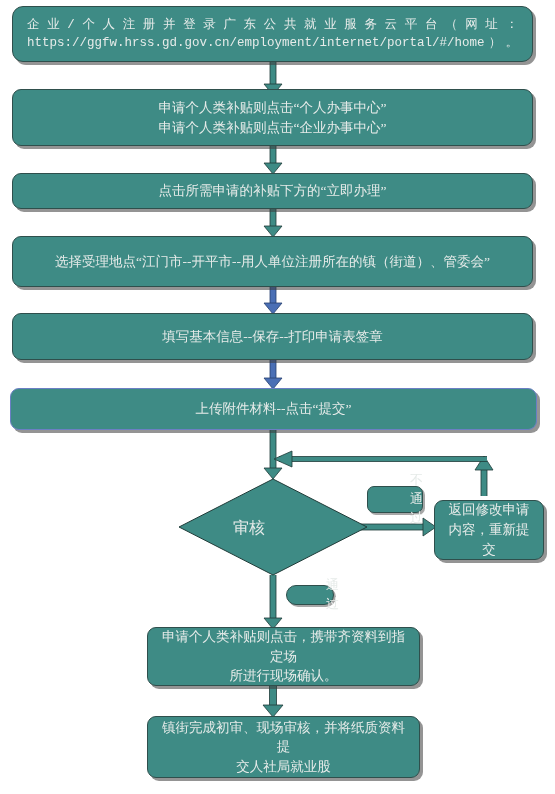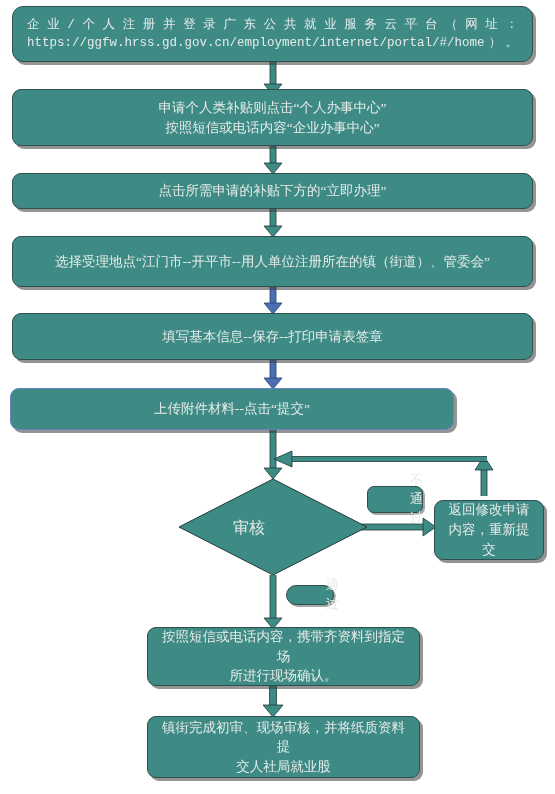--- a/index.html
+++ b/index.html
@@ -175,36 +175,36 @@
       <path d="M273,479 L367,527 L273,575 L179,527 z" fill="#3e8b85" stroke="#1f3b38" stroke-width="1"></path>
     </g>
   </svg>
 
   <div class="node mono" style="left:12px; top:6px; width:521px; height:56px;border-radius:11px;">
     <span class="txt">企业/个人注册并登录广东公共就业服务云平台（网址：https://ggfw.hrss.gd.gov.cn/employment/internet/portal/#/home）。</span>
   </div>
 
   <div class="node body-text" style="left:12px; top:89px; width:521px; height:57px; flex-direction:column;">
     <span class="txt">申请个人类补贴则点击“个人办事中心”</span>
-    <span class="txt">按照短信或电话内容“企业办事中心”</span>
+    <span class="txt">申请个人类补贴则点击“企业办事中心”</span>
   </div>
 
   <div class="node body-text" style="left:12px; top:173px; width:521px; height:36px;">
     <span class="txt">点击所需申请的补贴下方的“立即办理”</span>
   </div>
 
   <div class="node body-text" style="left:12px; top:236px; width:521px; height:51px;">
     <span class="txt">选择受理地点“江门市--开平市--用人单位注册所在的镇（街道）、管委会”</span>
   </div>
 
   <div class="node body-text" style="left:12px; top:313px; width:521px; height:47px;">
     <span class="txt">填写基本信息--保存--打印申请表签章</span>
   </div>
 
-  <div class="node body-text blue-border" style="left:10px; top:388px; width:444px; height:42px;">
+  <div class="node body-text blue-border" style="left:10px; top:388px; width:527px; height:42px;">
     <span class="txt">上传附件材料--点击“提交”</span>
   </div>
 
   <div class="diamond-label" style="left:233px; top:518px; width:80px;">
     <span>审核</span>
   </div>
 
   <div class="node label-chip" style="left:367px; top:486px; width:56px; height:27px;">
     <span class="txt">不通过</span>
   </div>
@@ -212,21 +212,21 @@
   <div class="node label-chip" style="left:286px; top:585px; width:48px; height:20px;border-radius:11px;">
     <span class="txt">通过</span>
   </div>
 
   <div class="node small-box" style="left:434px; top:500px; width:110px; height:60px; flex-direction:column;">
     <span class="txt">返回修改申请</span>
     <span class="txt">内容，重新提交</span>
   </div>
 
   <div class="node body-text" style="left:147px; top:627px; width:273px; height:59px; flex-direction:column;">
-    <span class="txt">按照短信或电话内容，携带齐资料到指定场</span>
+    <span class="txt">申请个人类补贴则点击，携带齐资料到指定场</span>
     <span class="txt">所进行现场确认。</span>
   </div>
 
   <div class="node body-text" style="left:147px; top:716px; width:273px; height:62px; flex-direction:column;">
     <span class="txt">镇街完成初审、现场审核，并将纸质资料提</span>
     <span class="txt">交人社局就业股</span>
   </div>
 
 </div>
 

